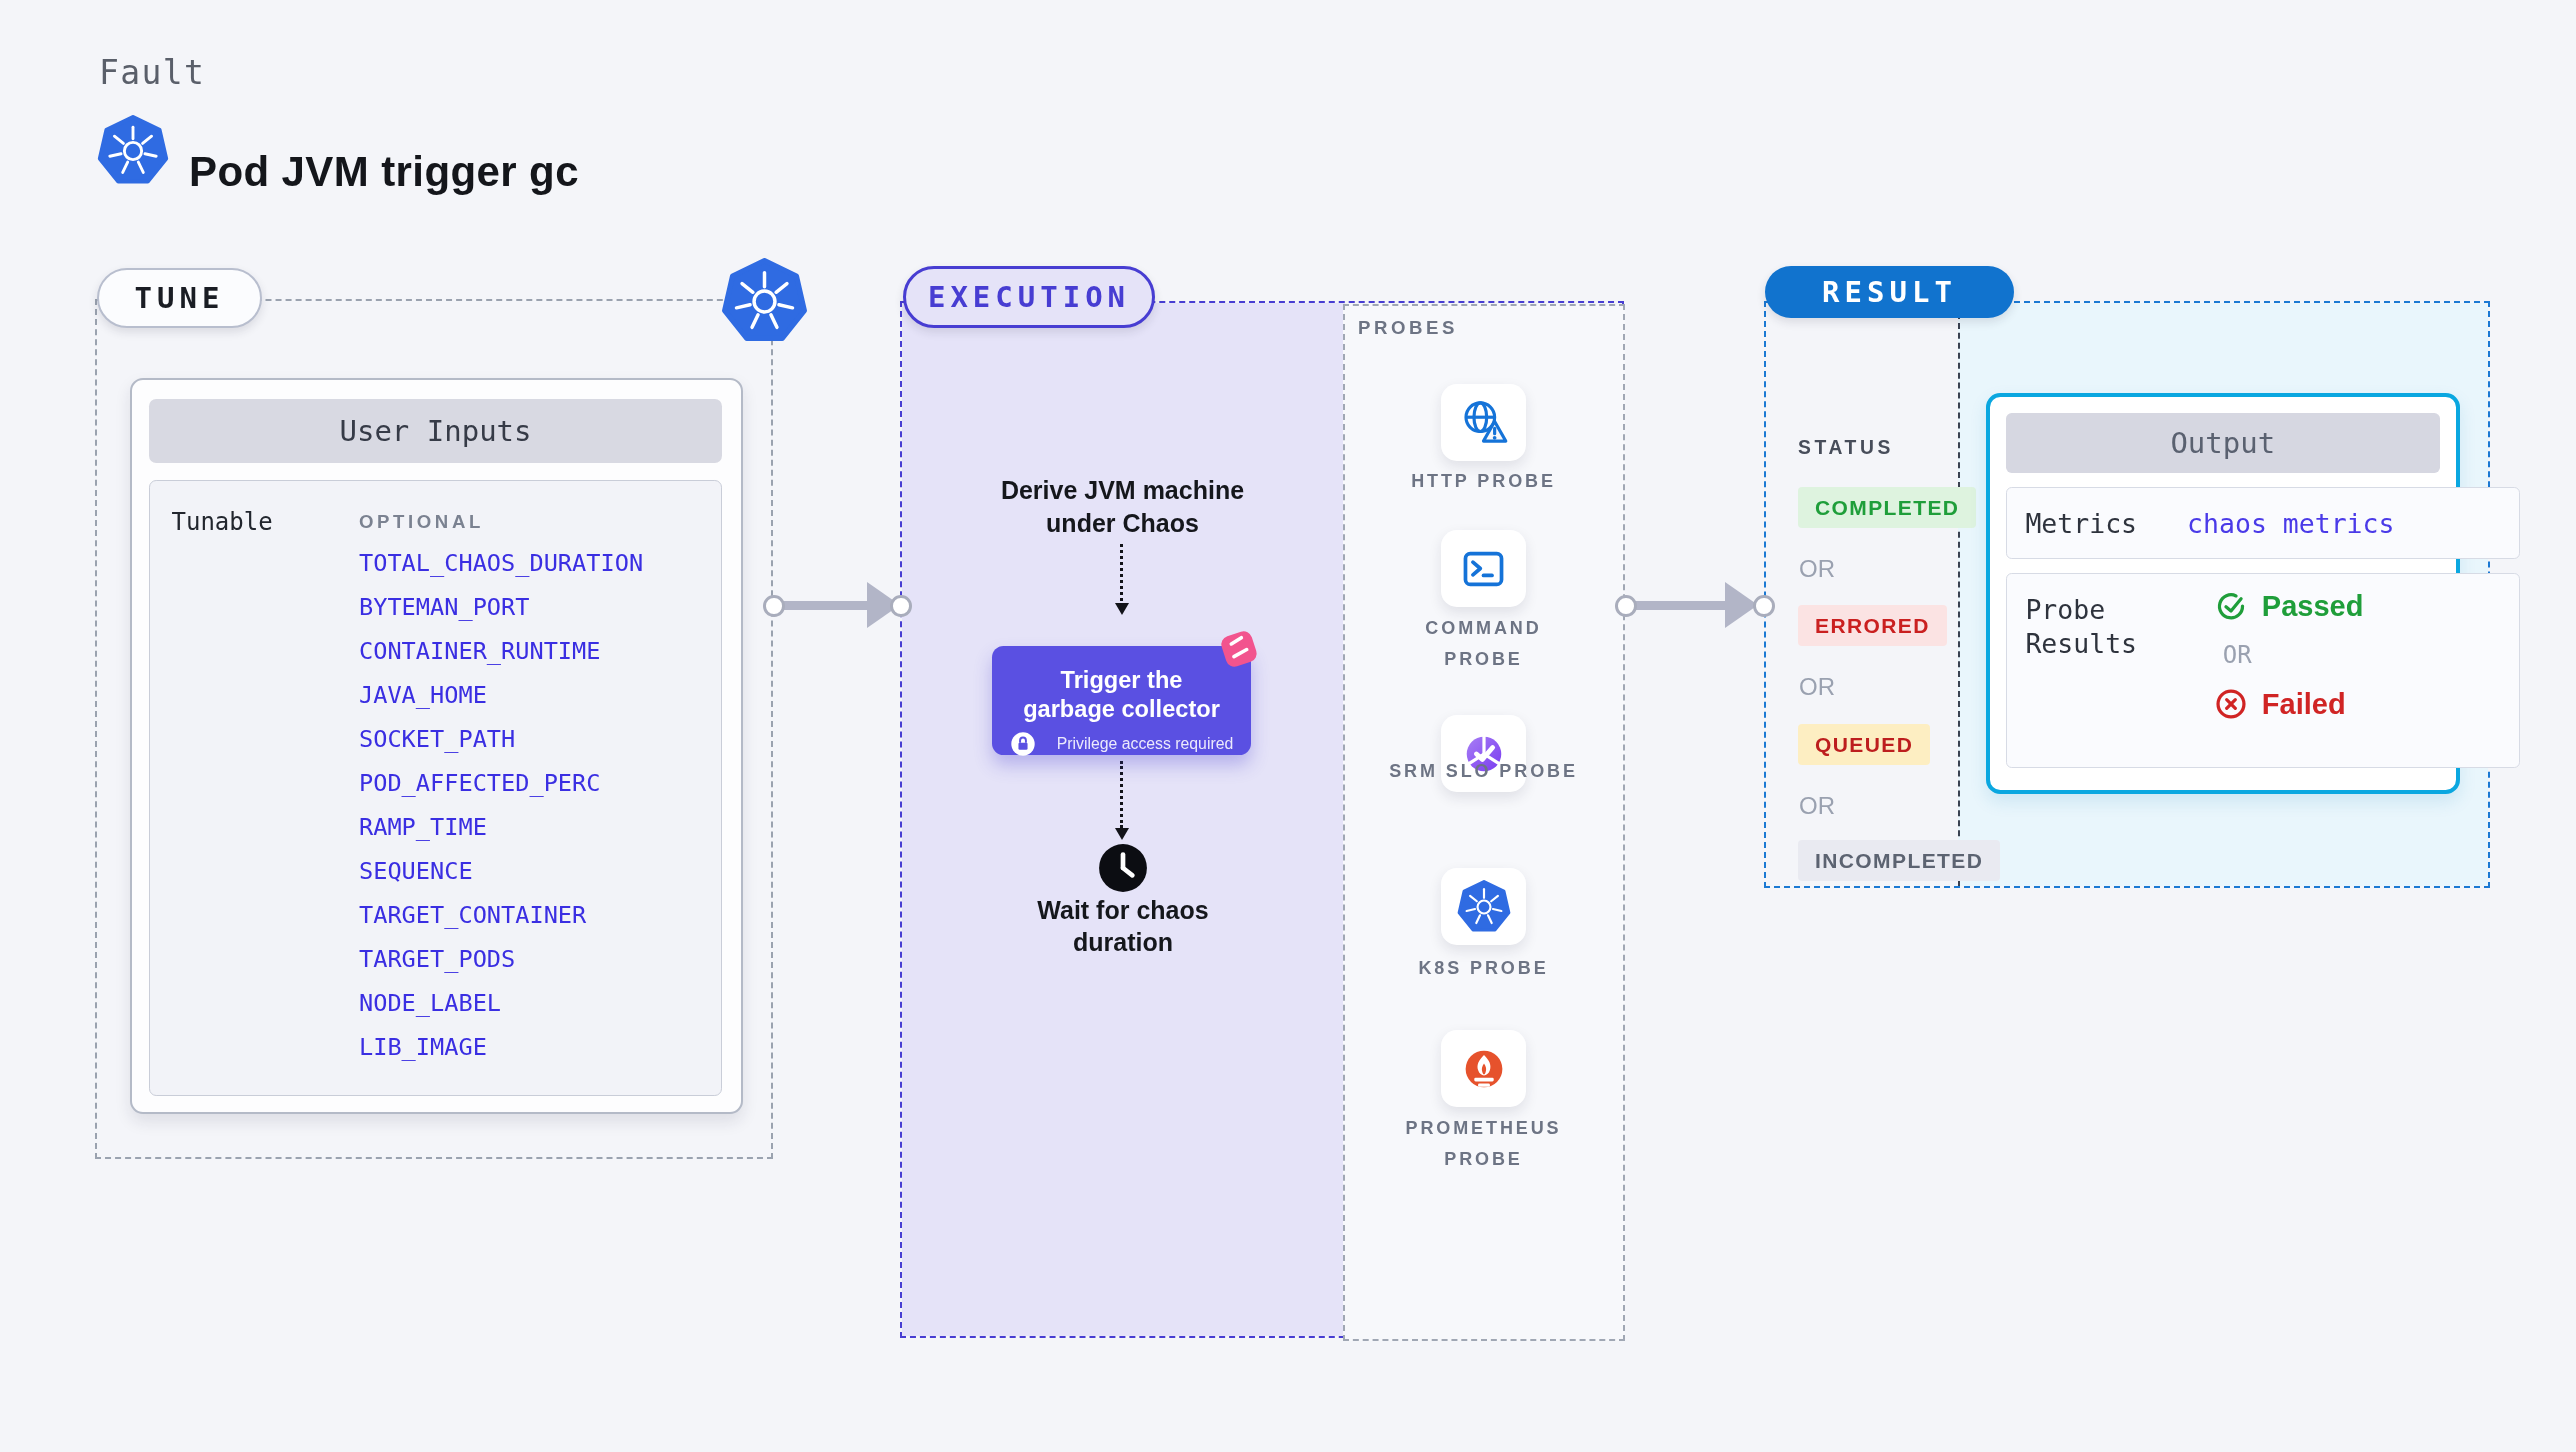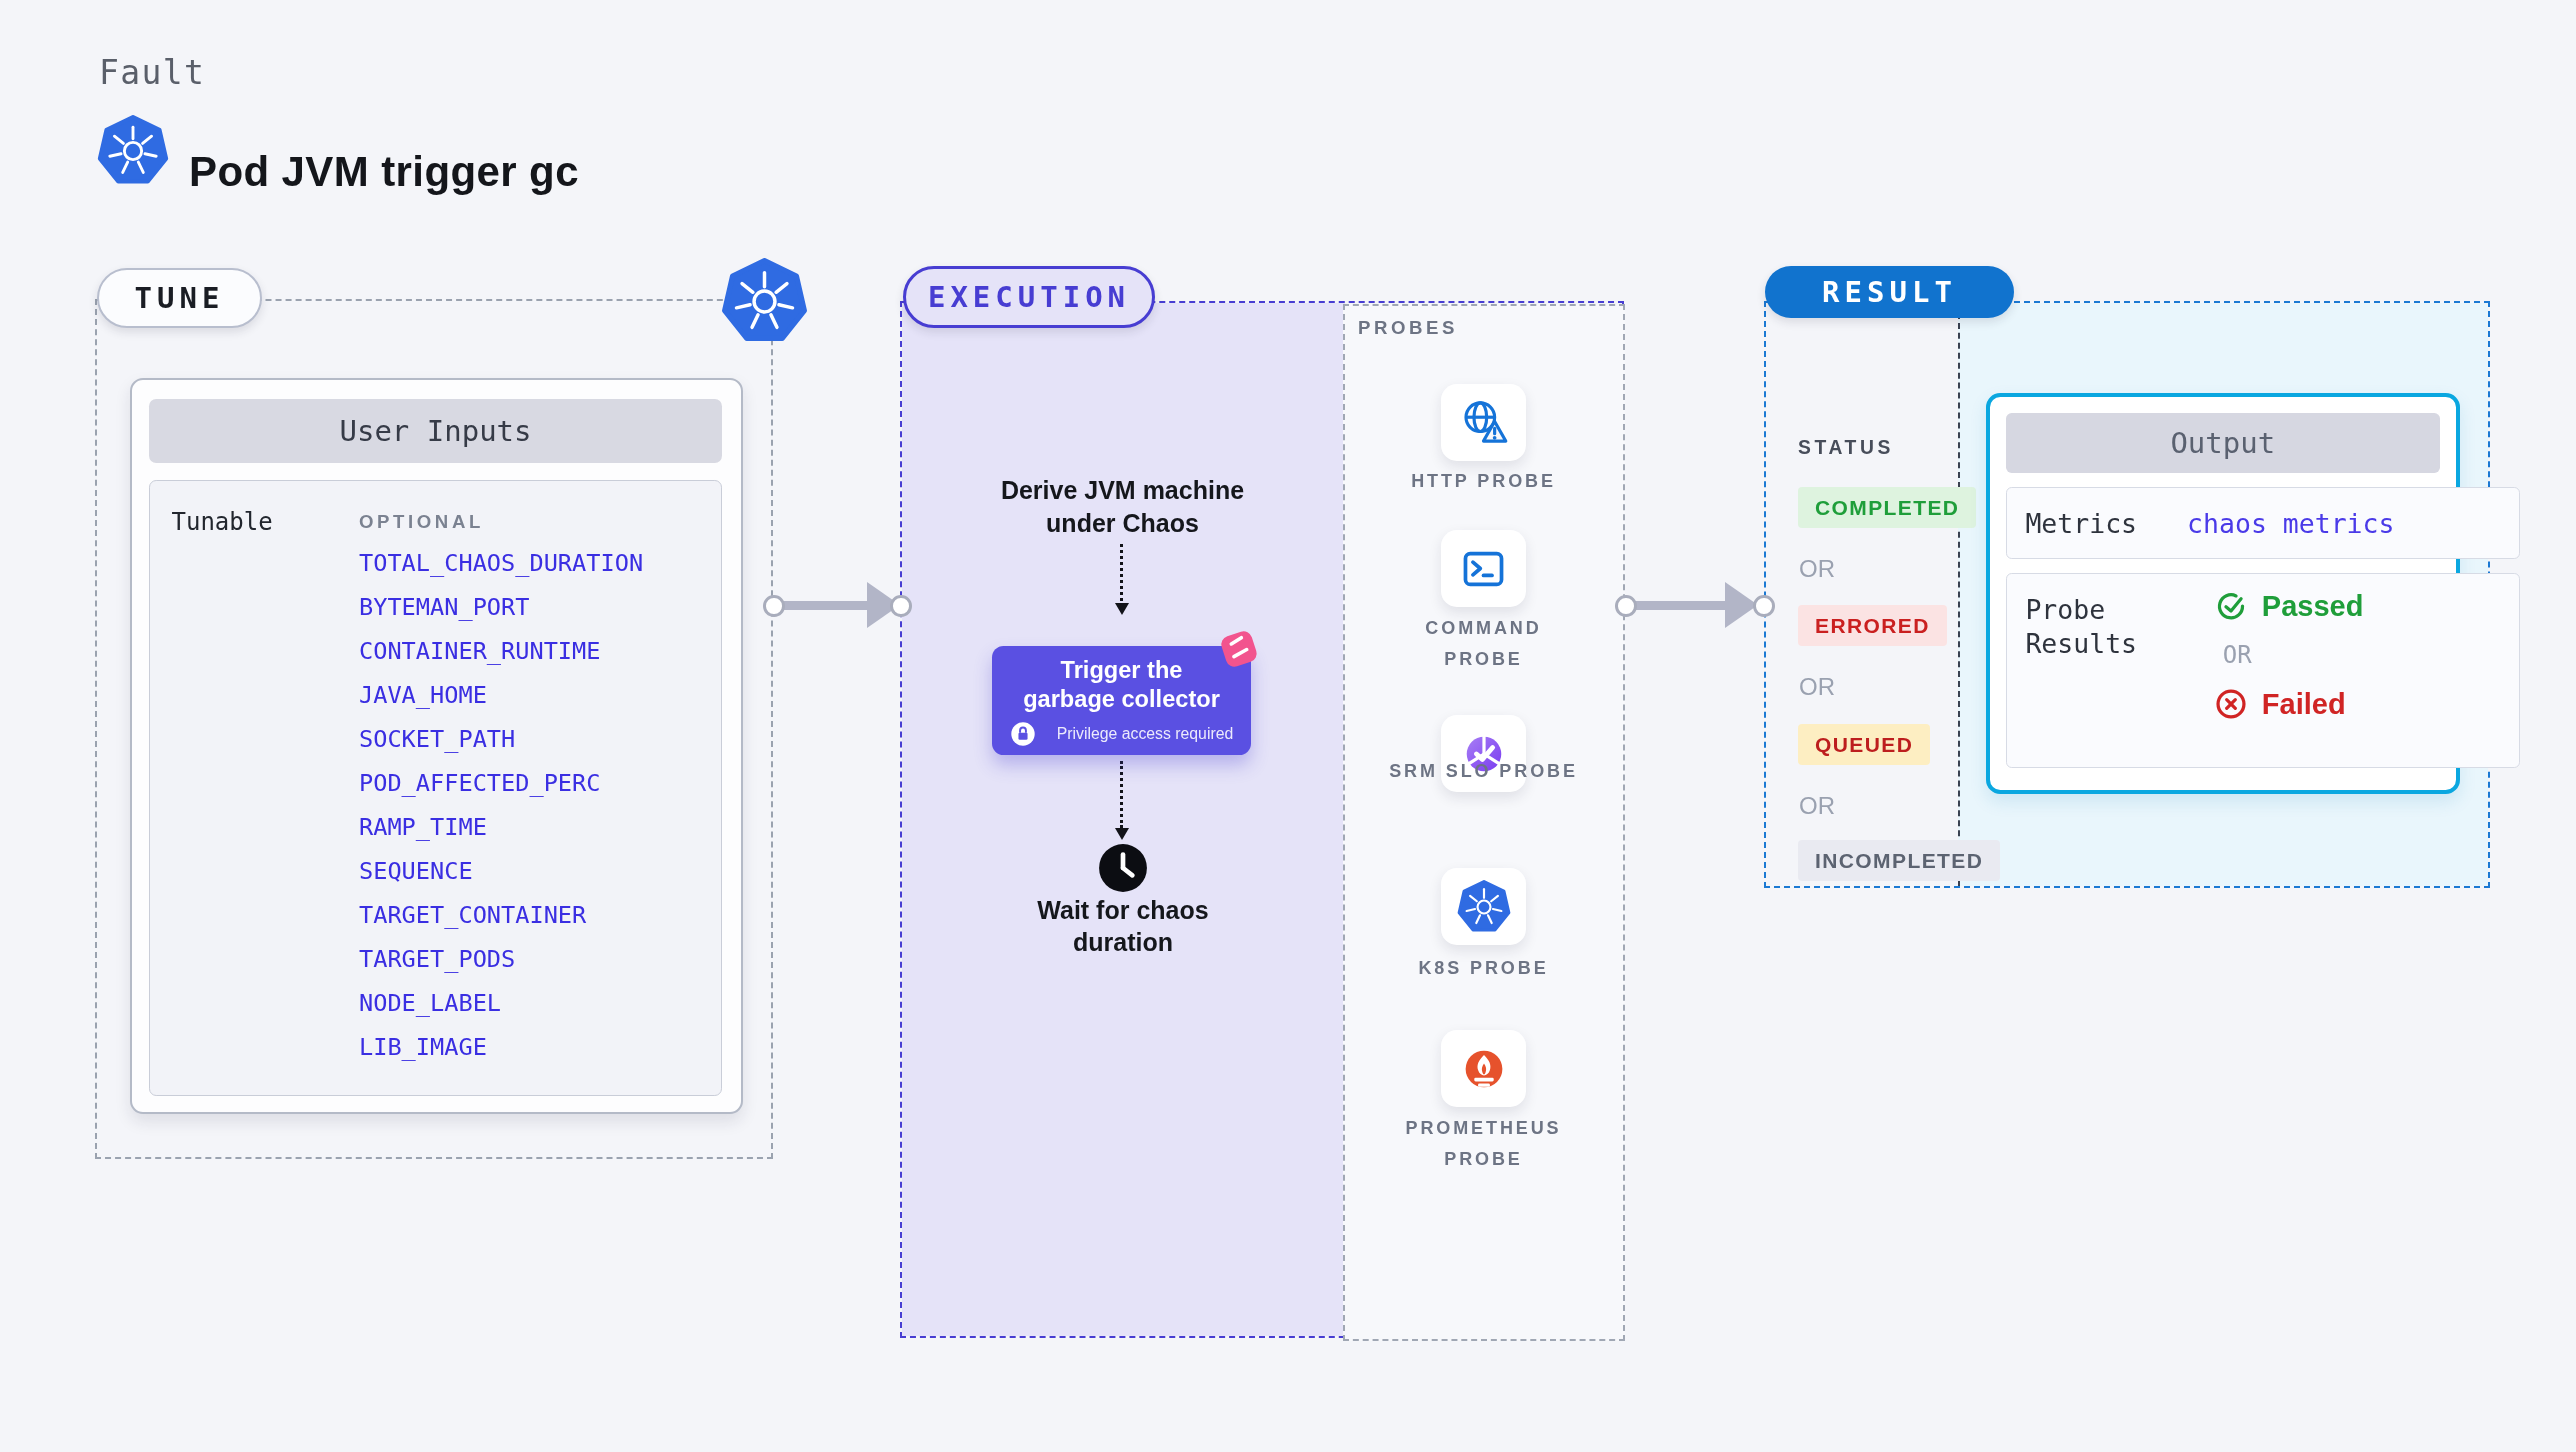--- a/index.html
+++ b/index.html
@@ -66,21 +66,21 @@
   .conn-dot   { width:21.5px; height:21.5px; border-radius:50%; background:#ffffff; border:3.6px solid #a9adbc; z-index:5; }
 
   
   .derive-text { left:997px; top:474px; width:251px; text-align:center; font-size:25px; font-weight:bold; line-height:33px; color:#15171c; }
   .dot-line { width:0; border-left:3.6px dotted #121319; z-index:2; }
   .dot-head { width:0; height:0; border-left:7.9px solid transparent; border-right:7.9px solid transparent; border-top:12px solid #121319; }
   .trigger-card {
     left:992px; top:646px; width:259px; height:109px;
     background:#5a50e2; border-radius:11.5px; z-index:3;
     box-shadow: 0 10px 18.6px rgba(74,63,208,.30);
-    display:flex; flex-direction:column; align-items:center; padding-top:10px;
+    display:flex; flex-direction:column; align-items:center; padding-top:20px;
   }
   .trigger-title { width:215px; text-align:center; color:#ffffff; font-size:23.6px; font-weight:bold; line-height:29px; }
   .priv-row { display:flex; align-items:center; gap:21px; margin-top:7.2px;text-align:right; }
   .priv-text { color:#eceafc; font-size:15.8px; }
   .pink-icon { left:1216px; top:626px; z-index:4; }
   .clock-wrap { left:1097px; top:842px; }
   .wait-text { left:1010px; top:894px; width:226px; text-align:center; font-size:25px; font-weight:bold; line-height:32px; color:#15171c; }
 
   
   .probes-title { left:1358px; top:317px; font-size:18.6px; font-weight:bold; letter-spacing:3.6px; color:#6d7484; }

